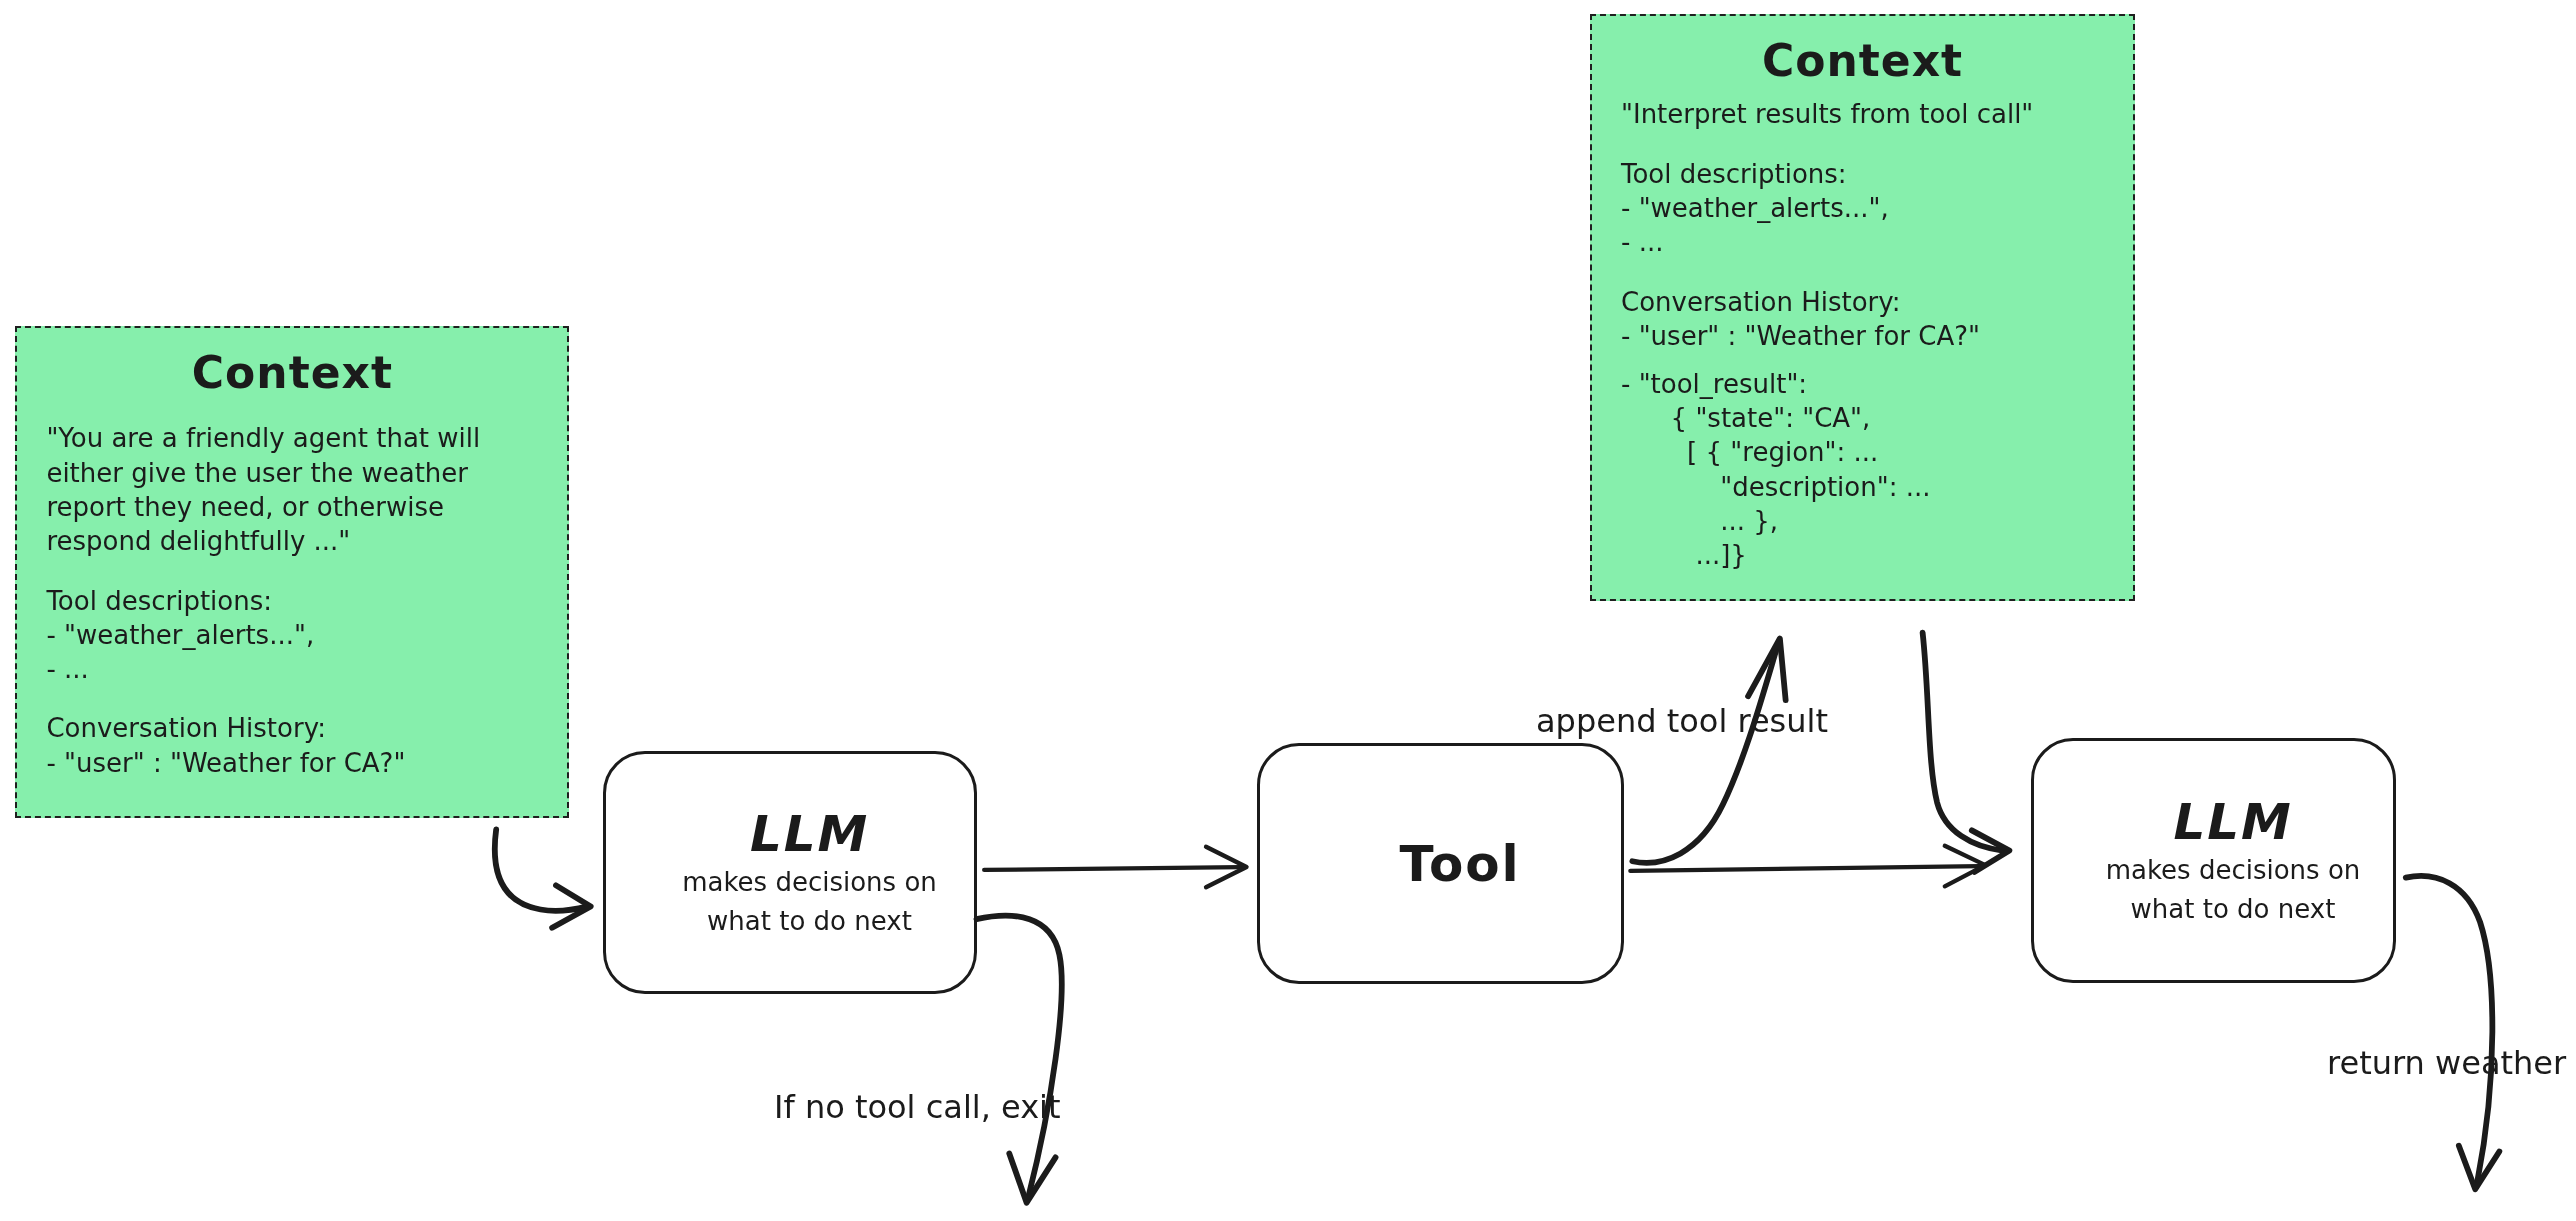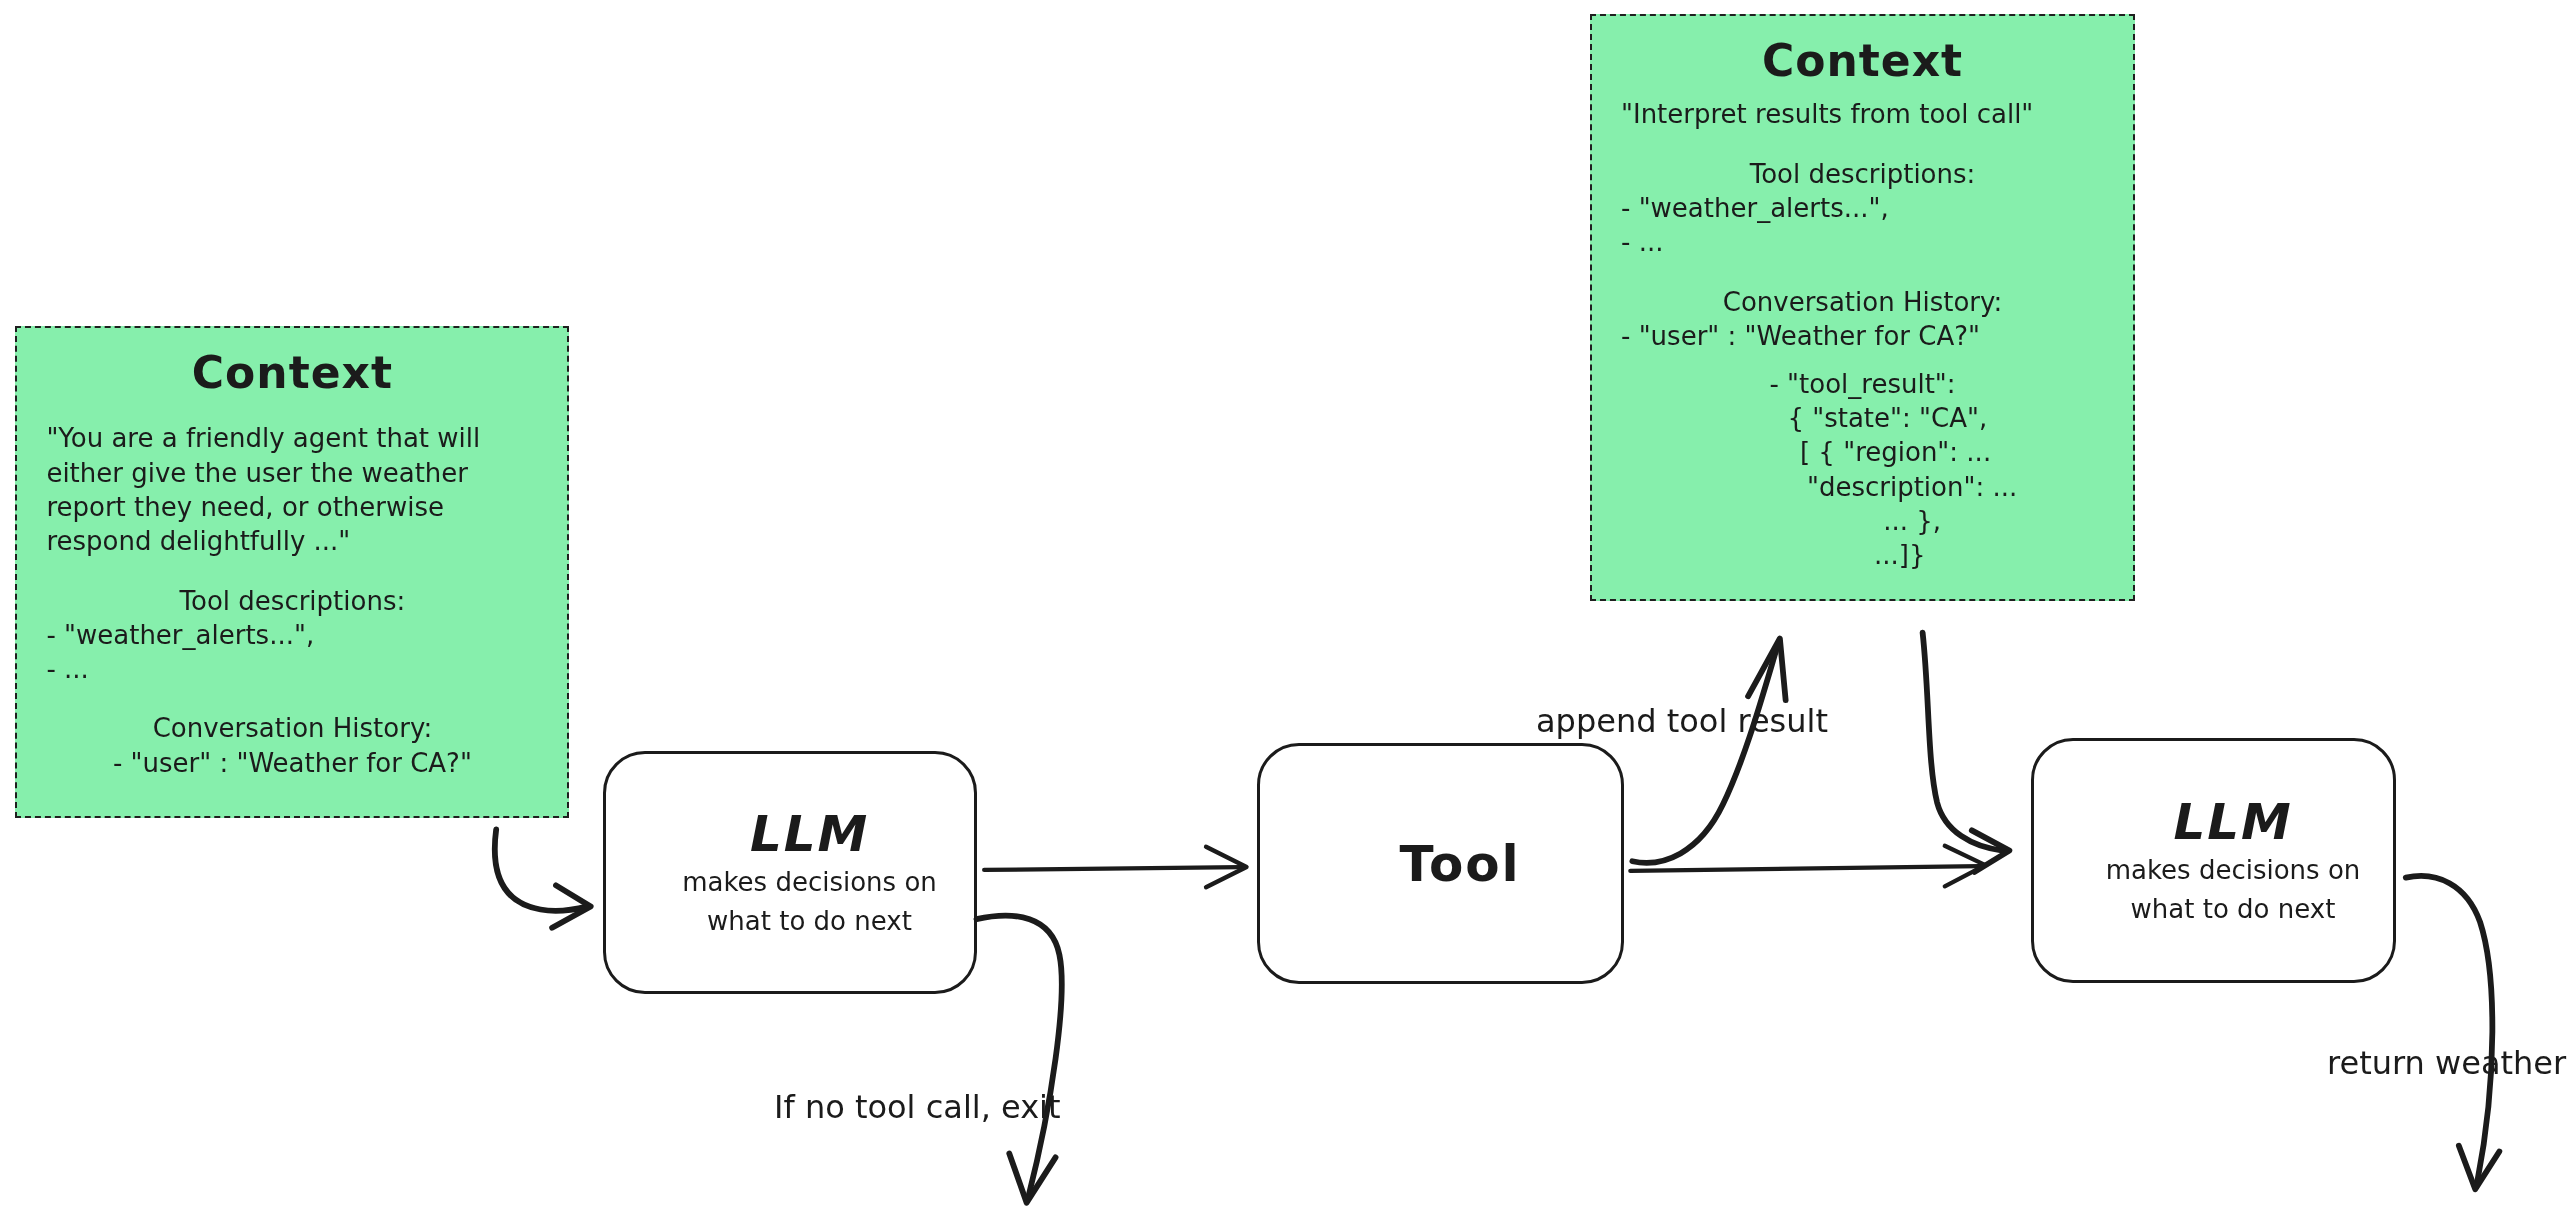--- a/index.html
+++ b/index.html
@@ -4,21 +4,21 @@
 <style>
   html,body{margin:0;padding:0;background:#ffffff;}
   body{width:2576px;height:1221px;font-family:"DejaVu Sans",sans-serif;color:#1b1b1b;}
   .canvas{position:relative;width:2576px;height:1221px;background:#ffffff;overflow:hidden;}
 
   
   .ctx-box{position:absolute;border:2.9px dashed #1f1f1f;background:#86efac;box-sizing:border-box;
            padding:13.5px 29px 9.6px 29px;}
   .ctx-title{text-align:center;font-size:44px;font-weight:700;letter-spacing:1px;margin:5.8px 0 23px 0;}
   .ctx-block{font-size:26px;line-height:1.32;white-space:pre-line;margin-bottom:25px;}
-  .ctx-block.tight{margin-bottom:0;text-align:center;}
+  .ctx-block.tight{margin-bottom:0;}
   .ctx-block.pre{white-space:pre;}
 
   
   .node{position:absolute;border:3.9px solid #1b1b1b;border-radius:42px;background:#ffffff;
         box-sizing:border-box;display:flex;flex-direction:column;align-items:center;
         justify-content:center;padding-left:39px;}
   .node-title{font-size:50px;font-weight:700;letter-spacing:1.9px;}
   .node-title.italic{font-style:italic;}
   .node-subtitle{font-size:26px;line-height:1.5;white-space:pre-line;text-align:center;}
 

